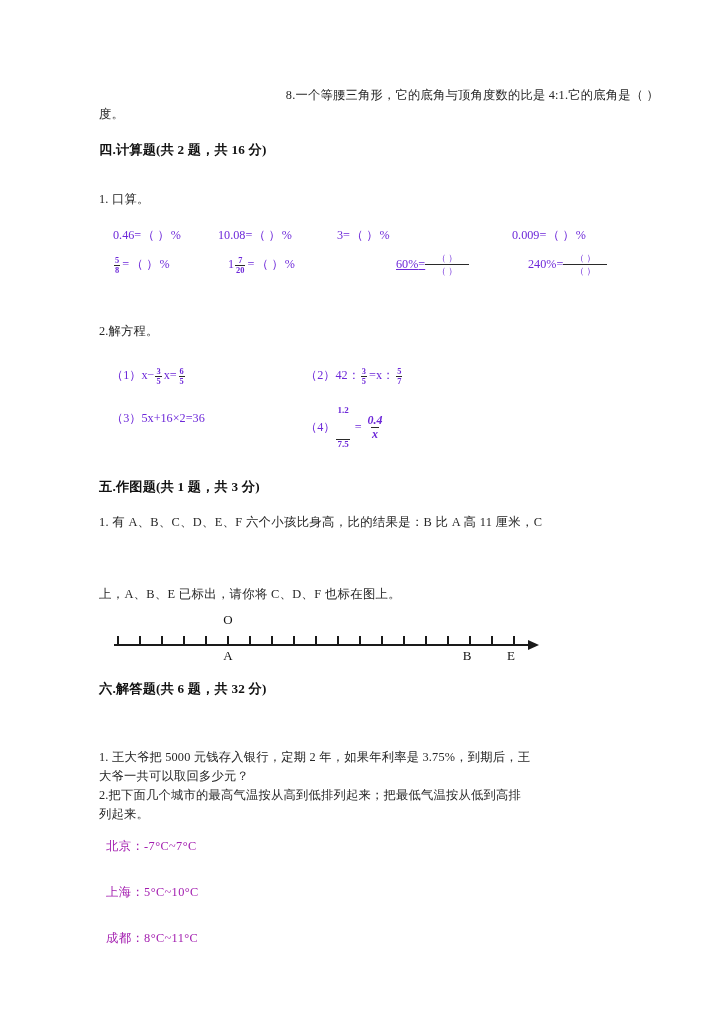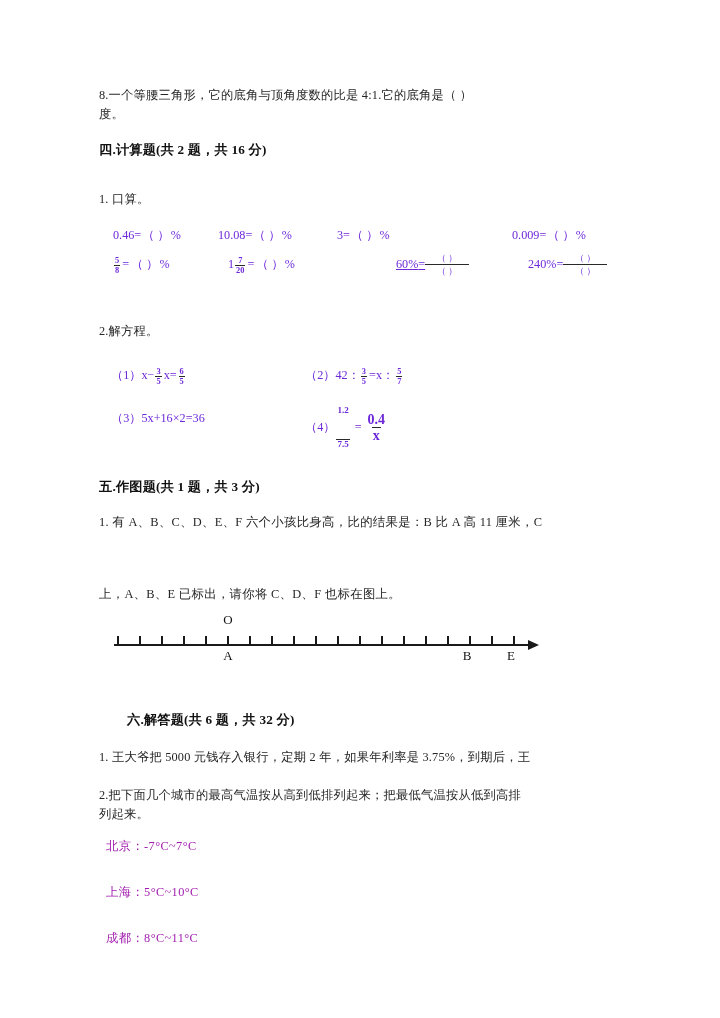--- a/index.html
+++ b/index.html
@@ -121,21 +121,21 @@
     color: #111;
     transform: translateX(-50%);
     font-family: "Liberation Serif", serif;
   }
 </style>
 </head>
 <body>
 
 <div class="page">
 
-  <div class="abs body-text" style="left:99px; top:86px; width:560px;">8.一个等腰三角形，它的底角与顶角度数的比是 4:1.它的底角是（        ）</div>
+  <div class="abs body-text" style="left:99px; top:86px; width:560px;text-align:right;">8.一个等腰三角形，它的底角与顶角度数的比是 4:1.它的底角是（        ）</div>
   <div class="abs body-text" style="left:99px; top:105px; width:560px;">度。</div>
 
   <div class="abs heading" style="left:99px; top:141px;">四.计算题(共 2 题，共 16 分)</div>
 
   <div class="abs body-text" style="left:99px; top:190px;">1. 口算。</div>
 
   <div class="abs math-row" style="left:113px; top:227px;">
     <span>0.46=</span><span class="op">（    ）</span><span>%</span>
   </div>
   <div class="abs math-row" style="left:218px; top:227px;">
@@ -199,21 +199,21 @@
   </div>
 
   <div class="abs math-row" style="left:111px; top:410px;">
     <span>（3）</span><span>5x+16×2=36</span>
   </div>
 
   <div class="abs math-row" style="left:305px; top:406px;">
     <span>（4）</span><span class="frac" style="font-size:9px;gap:24px;">
       <span class="num">1.2</span>
       <span class="den">7.5</span>
-    </span><span class="op" style="padding:0 4px;">=</span><span class="frac" style="font-size:14px;">
+    </span><span class="op" style="padding:0 4px;">=</span><span class="frac" style="font-size:12px;font-style:italic;">
       <span class="num">0.4</span>
       <span class="den">x</span>
     </span>
   </div>
 
   <div class="abs heading" style="left:99px; top:478px;">五.作图题(共 1 题，共 3 分)</div>
 
   <div class="abs para-wide" style="left:99px; top:508px; width:545px;">1. 有 A、B、C、D、E、F 六个小孩比身高，比的结果是：B 比 A 高 11 厘米，C</div>
   <div class="abs para-wide" style="left:99px; top:548px; width:545px;margin-top:32px;">上，A、B、E 已标出，请你将 C、D、F 也标在图上。</div>
 
@@ -240,23 +240,24 @@
     <div class="nl-tick" style="left:469px; top:36px;"></div>
     <div class="nl-tick" style="left:491px; top:36px;"></div>
     <div class="nl-tick" style="left:513px; top:36px;"></div>
 
     <div class="nl-label" style="left:228px; top:12px;">O</div>
     <div class="nl-label" style="left:228px; top:48px;">A</div>
     <div class="nl-label" style="left:467px; top:48px;">B</div>
     <div class="nl-label" style="left:511px; top:48px;">E</div>
   </div>
 
-  <div class="abs heading" style="left:99px; top:711px;margin-left:28px;">六.解答题(共 6 题，共 32 分)</div>
+  <div class="abs heading" style="left:99px; top:680px;">六.解答题(共 6 题，共 32 分)</div>
 
   <div class="abs body-text" style="left:99px; top:748px; width:555px;">1. 王大爷把 5000 元钱存入银行，定期 2 年，如果年利率是 3.75%，到期后，王</div>
+  <div class="abs body-text" style="left:99px; top:767px; width:555px;">大爷一共可以取回多少元？</div>
 
   <div class="abs body-text" style="left:99px; top:786px; width:555px;">2.把下面几个城市的最高气温按从高到低排列起来；把最低气温按从低到高排</div>
   <div class="abs body-text" style="left:99px; top:805px; width:555px;">列起来。</div>
 
   <div class="abs temp-line" style="left:106px; top:838px;">北京：-7°C~7°C</div>
   <div class="abs temp-line" style="left:106px; top:884px;">上海：5°C~10°C</div>
   <div class="abs temp-line" style="left:106px; top:930px;">成都：8°C~11°C</div>
 
 </div>
 

